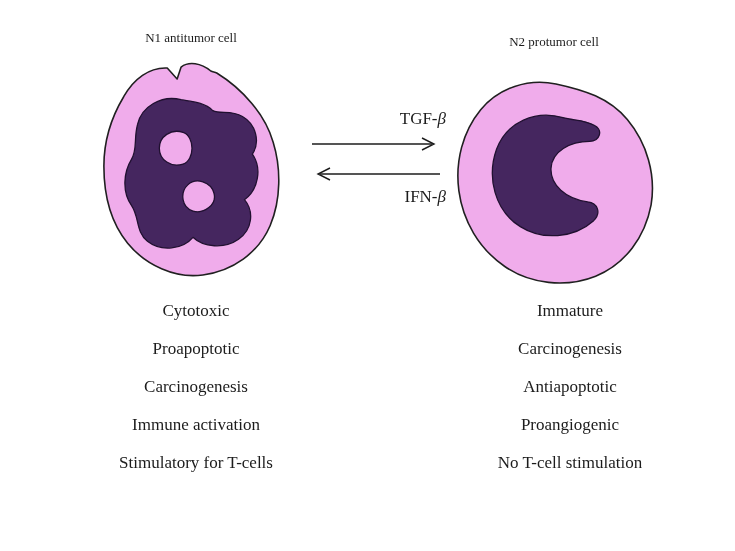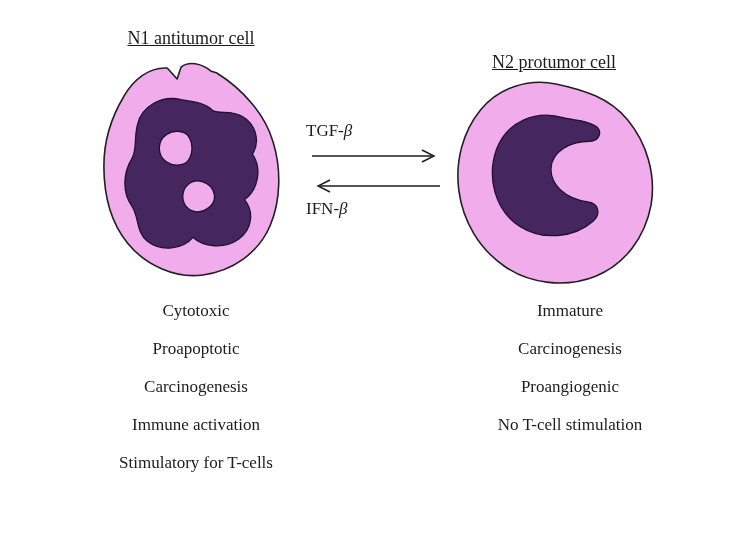--- a/index.html
+++ b/index.html
@@ -7,60 +7,59 @@
     position:relative;
     width:735px;height:551px;
     background:#ffffff;
     font-family:"Liberation Serif", serif;
     color:#1c1c1c;
     overflow:hidden;
   }
   .cell-title{
     position:absolute;
     text-align:center;
-    font-size:18px;
+    font-size:13px;
     line-height:20px;
-    text-decoration:underline;
   }
   .cell-svg{position:absolute;}
   .cell-body{stroke:#202020;stroke-width:1.6;stroke-linejoin:round;}
   .cell-nucleus{stroke:#201030;stroke-width:1.3;stroke-linejoin:round;}
   .props{
     position:absolute;
     text-align:center;
     font-size:17px;
   }
   .prop{
     height:38px;
     line-height:38px;
     white-space:nowrap;
   }
   .arrows{
     position:absolute;
-    left:306px;top:120px;
+    left:306px;top:108px;
     width:140px;height:110px;
-    text-align:left;
+    text-align:right;
   }
   .arrow-label{
     font-size:17px;
     line-height:22px;
     white-space:nowrap;
   }
   .arrow-label .beta{font-style:italic;}
   .arrow-svg{display:block;margin:2px auto;}
   .arrow-line{stroke:#1c1c1c;stroke-width:1.4;fill:none;}
 </style>
 </head>
 <body>
 
 <div class="canvas">
 
   <div class="cell-title" style="left:92px;top:28px;width:198px;">N1 antitumor cell</div>
 
-  <div class="cell-title" style="left:448px;top:52px;width:212px;text-align:center;">N2 protumor cell</div>
+  <div class="cell-title" style="left:448px;top:32px;width:212px;text-align:center;">N2 protumor cell</div>
 
   <svg class="cell-svg" style="left:92px;top:54px;" width="198" height="232" viewBox="0 0 200 232">
     <path class="cell-body" d="M120,16
              C110,8 98,6 90,12
              L86,24 L76,13
              C58,12 42,24 32,42
              C20,62 12,86 12,112
              C12,140 18,168 36,190
              C54,212 84,226 112,222
              C142,218 168,200 180,172
@@ -126,17 +125,18 @@
     <div class="prop">Cytotoxic</div>
     <div class="prop">Proapoptotic</div>
     <div class="prop">Carcinogenesis</div>
     <div class="prop">Immune activation</div>
     <div class="prop">Stimulatory for T-cells</div>
   </div>
 
   <div class="props" style="left:438px;top:292px;width:264px;">
     <div class="prop">Immature</div>
     <div class="prop">Carcinogenesis</div>
+    <div class="prop">Antiapoptotic</div>
     <div class="prop">Proangiogenic</div>
     <div class="prop">No T-cell stimulation</div>
   </div>
 
 </div>
 
 </body></html>

